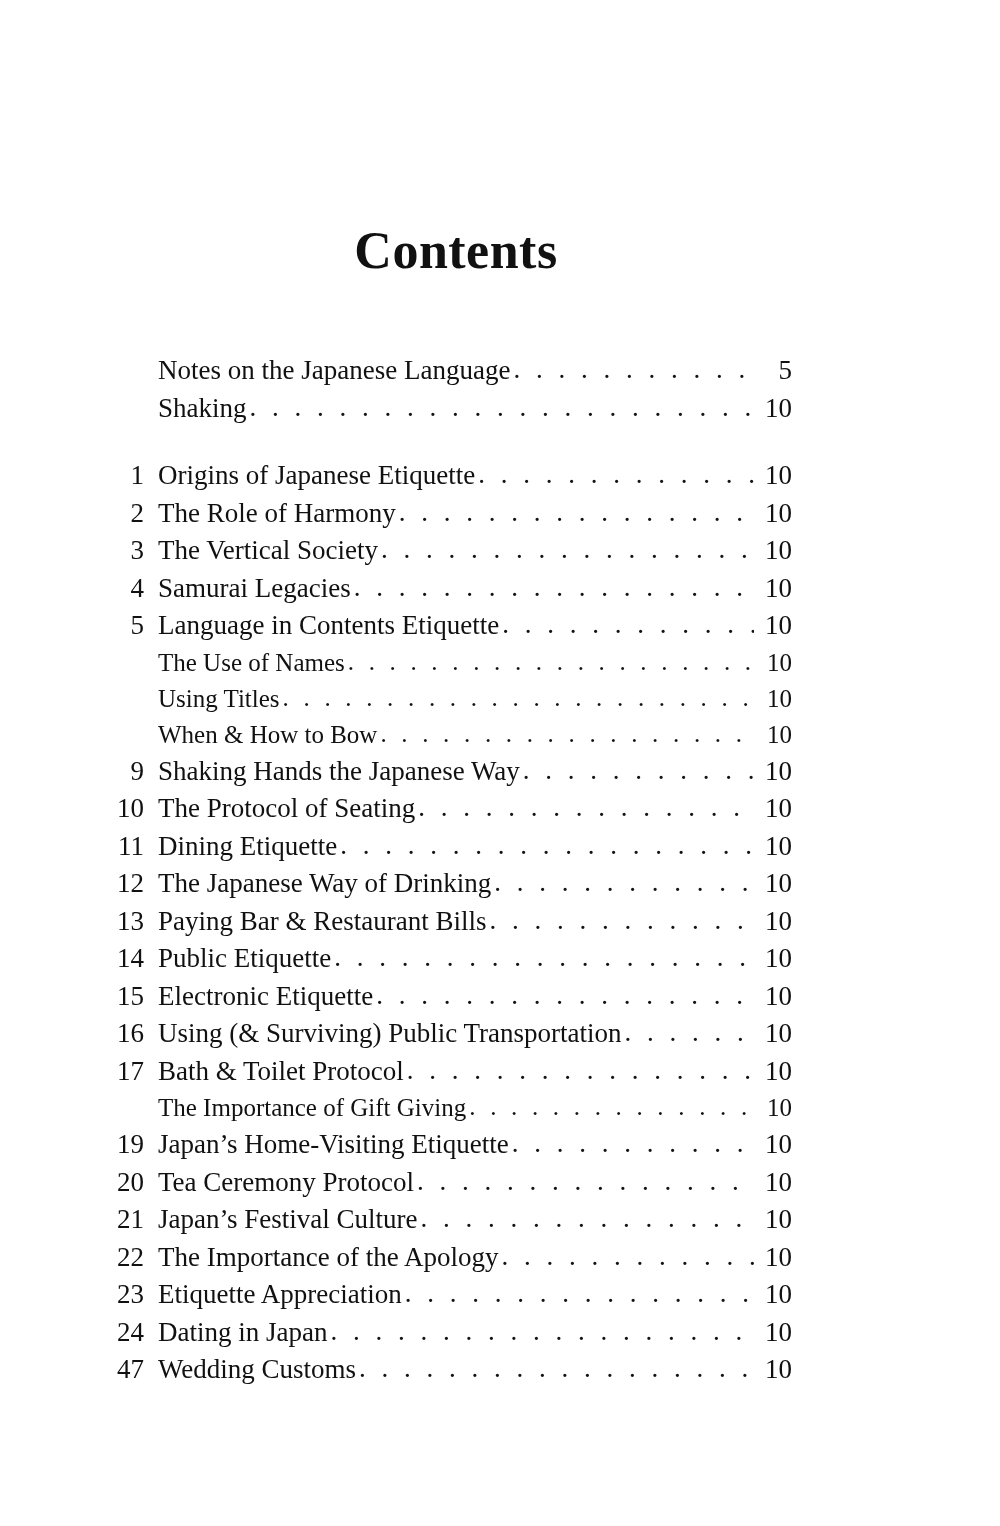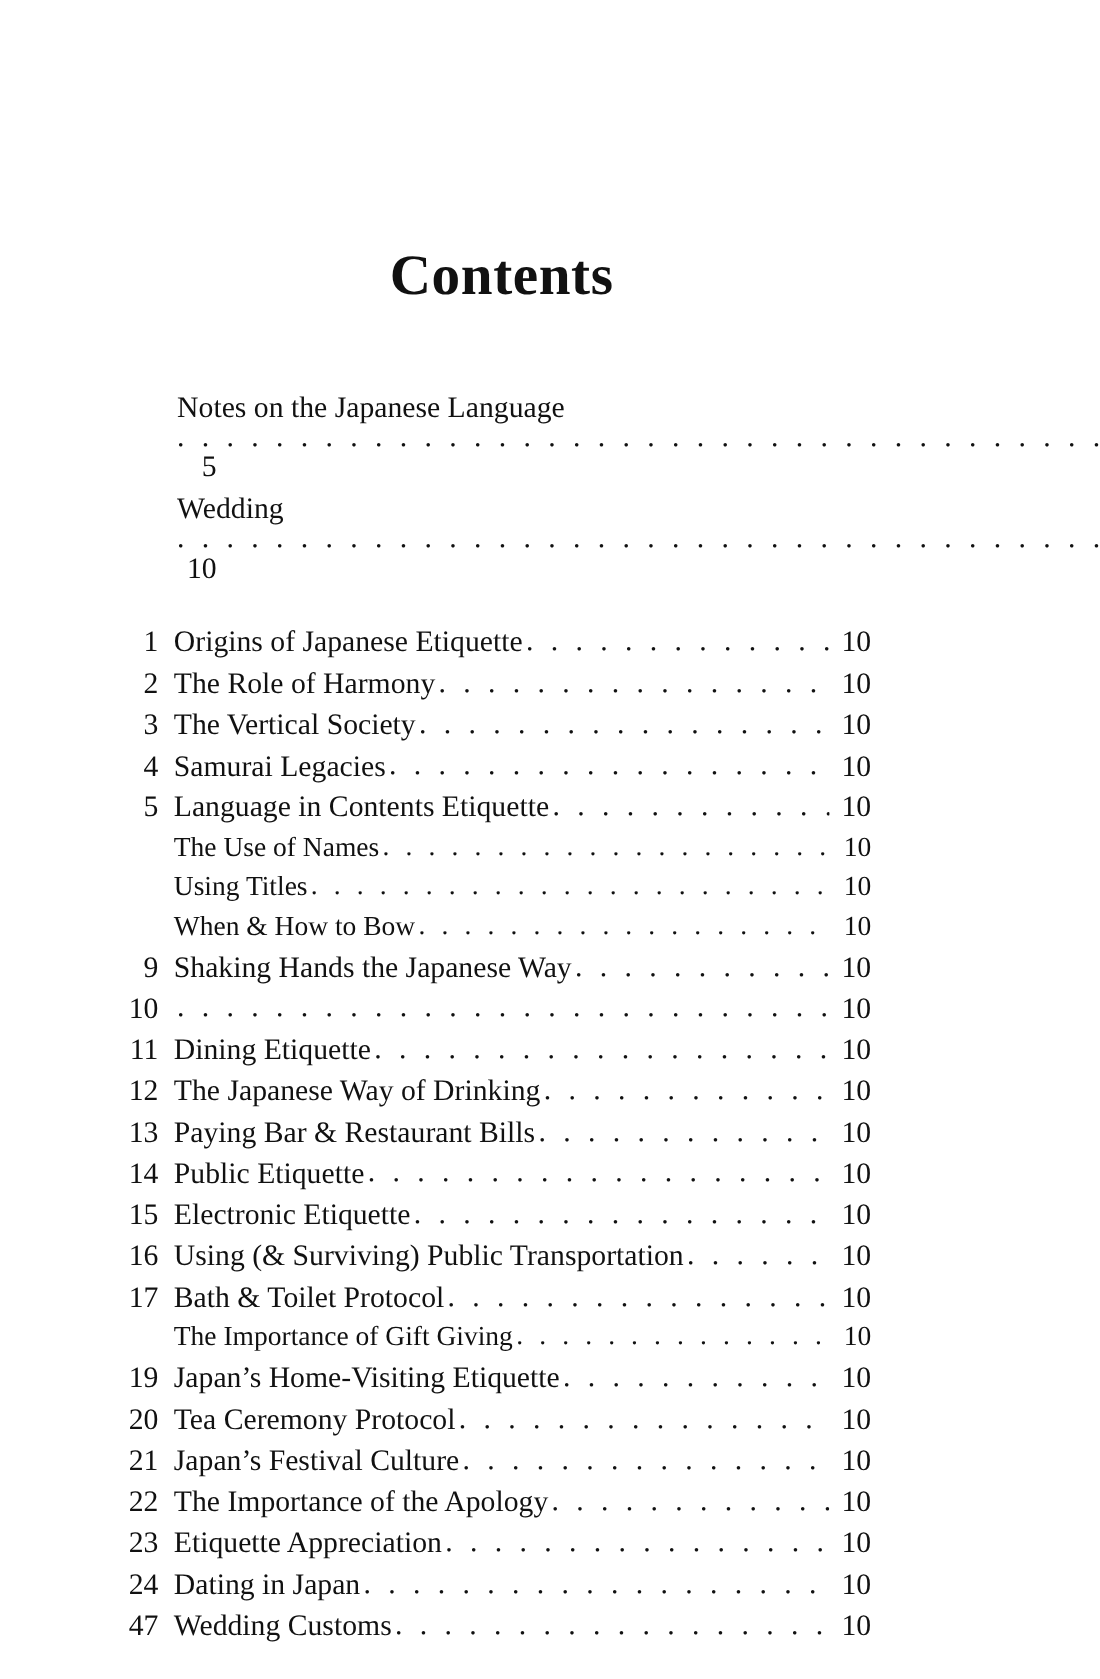--- a/index.html
+++ b/index.html
@@ -89,38 +89,37 @@
   }
   .pg {
     flex: 0 0 auto;
     text-align: right;
     min-width: 34px;
     padding-left: 2px;
   }
   .toc-front .toc-entry {
     font-size: 27px;
     margin-bottom: 11px;
-    flex-direction: column;
   }
 </style>
 </head>
 <body>
 
 <div class="page">
 
   <h1 class="page-title">Contents</h1>
 
   <ul class="toc toc-front" id="front-list">
       <li class="toc-entry">
         <span class="label">Notes on the Japanese Language</span>
         <span class="dots">. . . . . . . . . . . . . . . . . . . . . . . . . . . . . . . . . . . . . . . . . . . . . . . . . . . . . . . . . . . . . . . . . . . . . . . . . . . .</span>
         <span class="pg">5</span>
       </li>
       <li class="toc-entry">
-        <span class="label">Wedding</span>
+        <span class="label">Shaking</span>
         <span class="dots">. . . . . . . . . . . . . . . . . . . . . . . . . . . . . . . . . . . . . . . . . . . . . . . . . . . . . . . . . . . . . . . . . . . . . . . . . . . .</span>
         <span class="pg">10</span>
       </li>
     </ul>
 
   <ul class="toc toc-main" id="main-list">
       <li class="toc-entry">
         <span class="num">1</span>
         <span class="label">Origins of Japanese Etiquette</span>
         <span class="dots">. . . . . . . . . . . . . . . . . . . . . . . . . . . . . . . . . . . . . . . . . . . . . . . . . . . . . . . . . . . . . . . . . . . . . . . . . . . .</span>
@@ -169,20 +168,21 @@
         <span class="pg">10</span>
       </li>
       <li class="toc-entry">
         <span class="num">9</span>
         <span class="label">Shaking Hands the Japanese Way</span>
         <span class="dots">. . . . . . . . . . . . . . . . . . . . . . . . . . . . . . . . . . . . . . . . . . . . . . . . . . . . . . . . . . . . . . . . . . . . . . . . . . . .</span>
         <span class="pg">10</span>
       </li>
       <li class="toc-entry">
         <span class="num">10</span>
+        <span class="label">The Protocol of Seating</span>
         <span class="dots">. . . . . . . . . . . . . . . . . . . . . . . . . . . . . . . . . . . . . . . . . . . . . . . . . . . . . . . . . . . . . . . . . . . . . . . . . . . .</span>
         <span class="pg">10</span>
       </li>
       <li class="toc-entry">
         <span class="num">11</span>
         <span class="label">Dining Etiquette</span>
         <span class="dots">. . . . . . . . . . . . . . . . . . . . . . . . . . . . . . . . . . . . . . . . . . . . . . . . . . . . . . . . . . . . . . . . . . . . . . . . . . . .</span>
         <span class="pg">10</span>
       </li>
       <li class="toc-entry">

